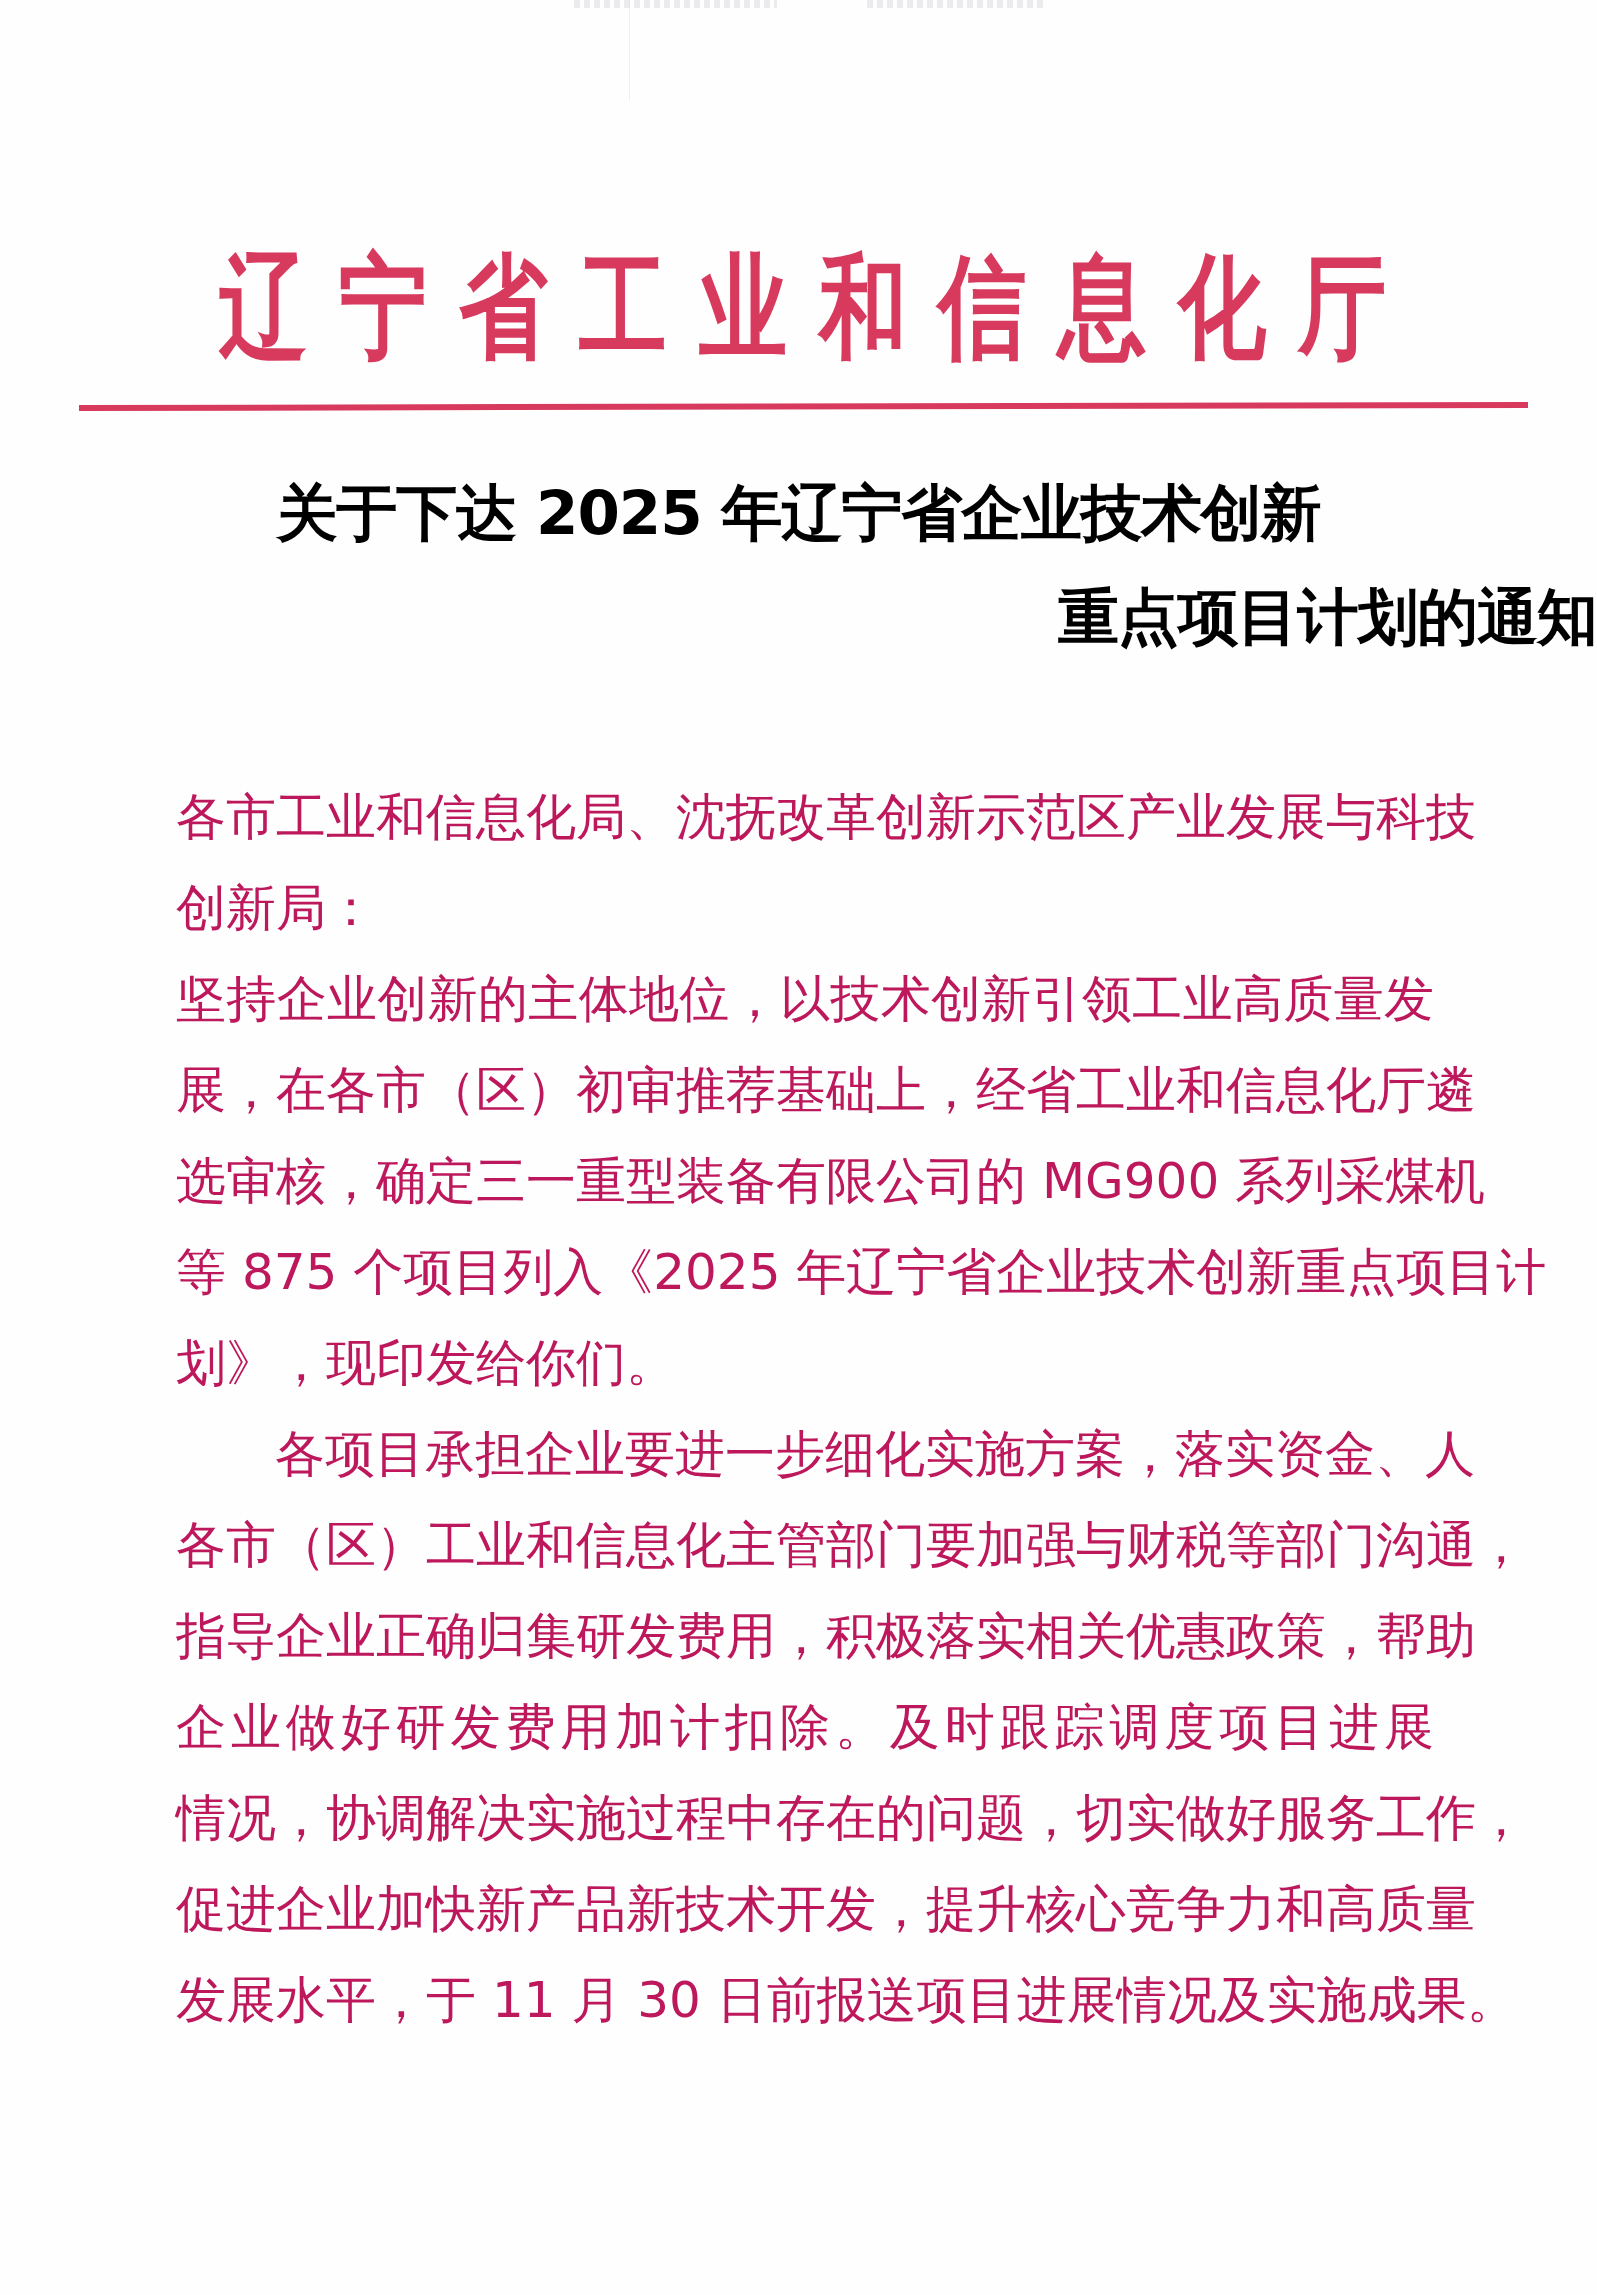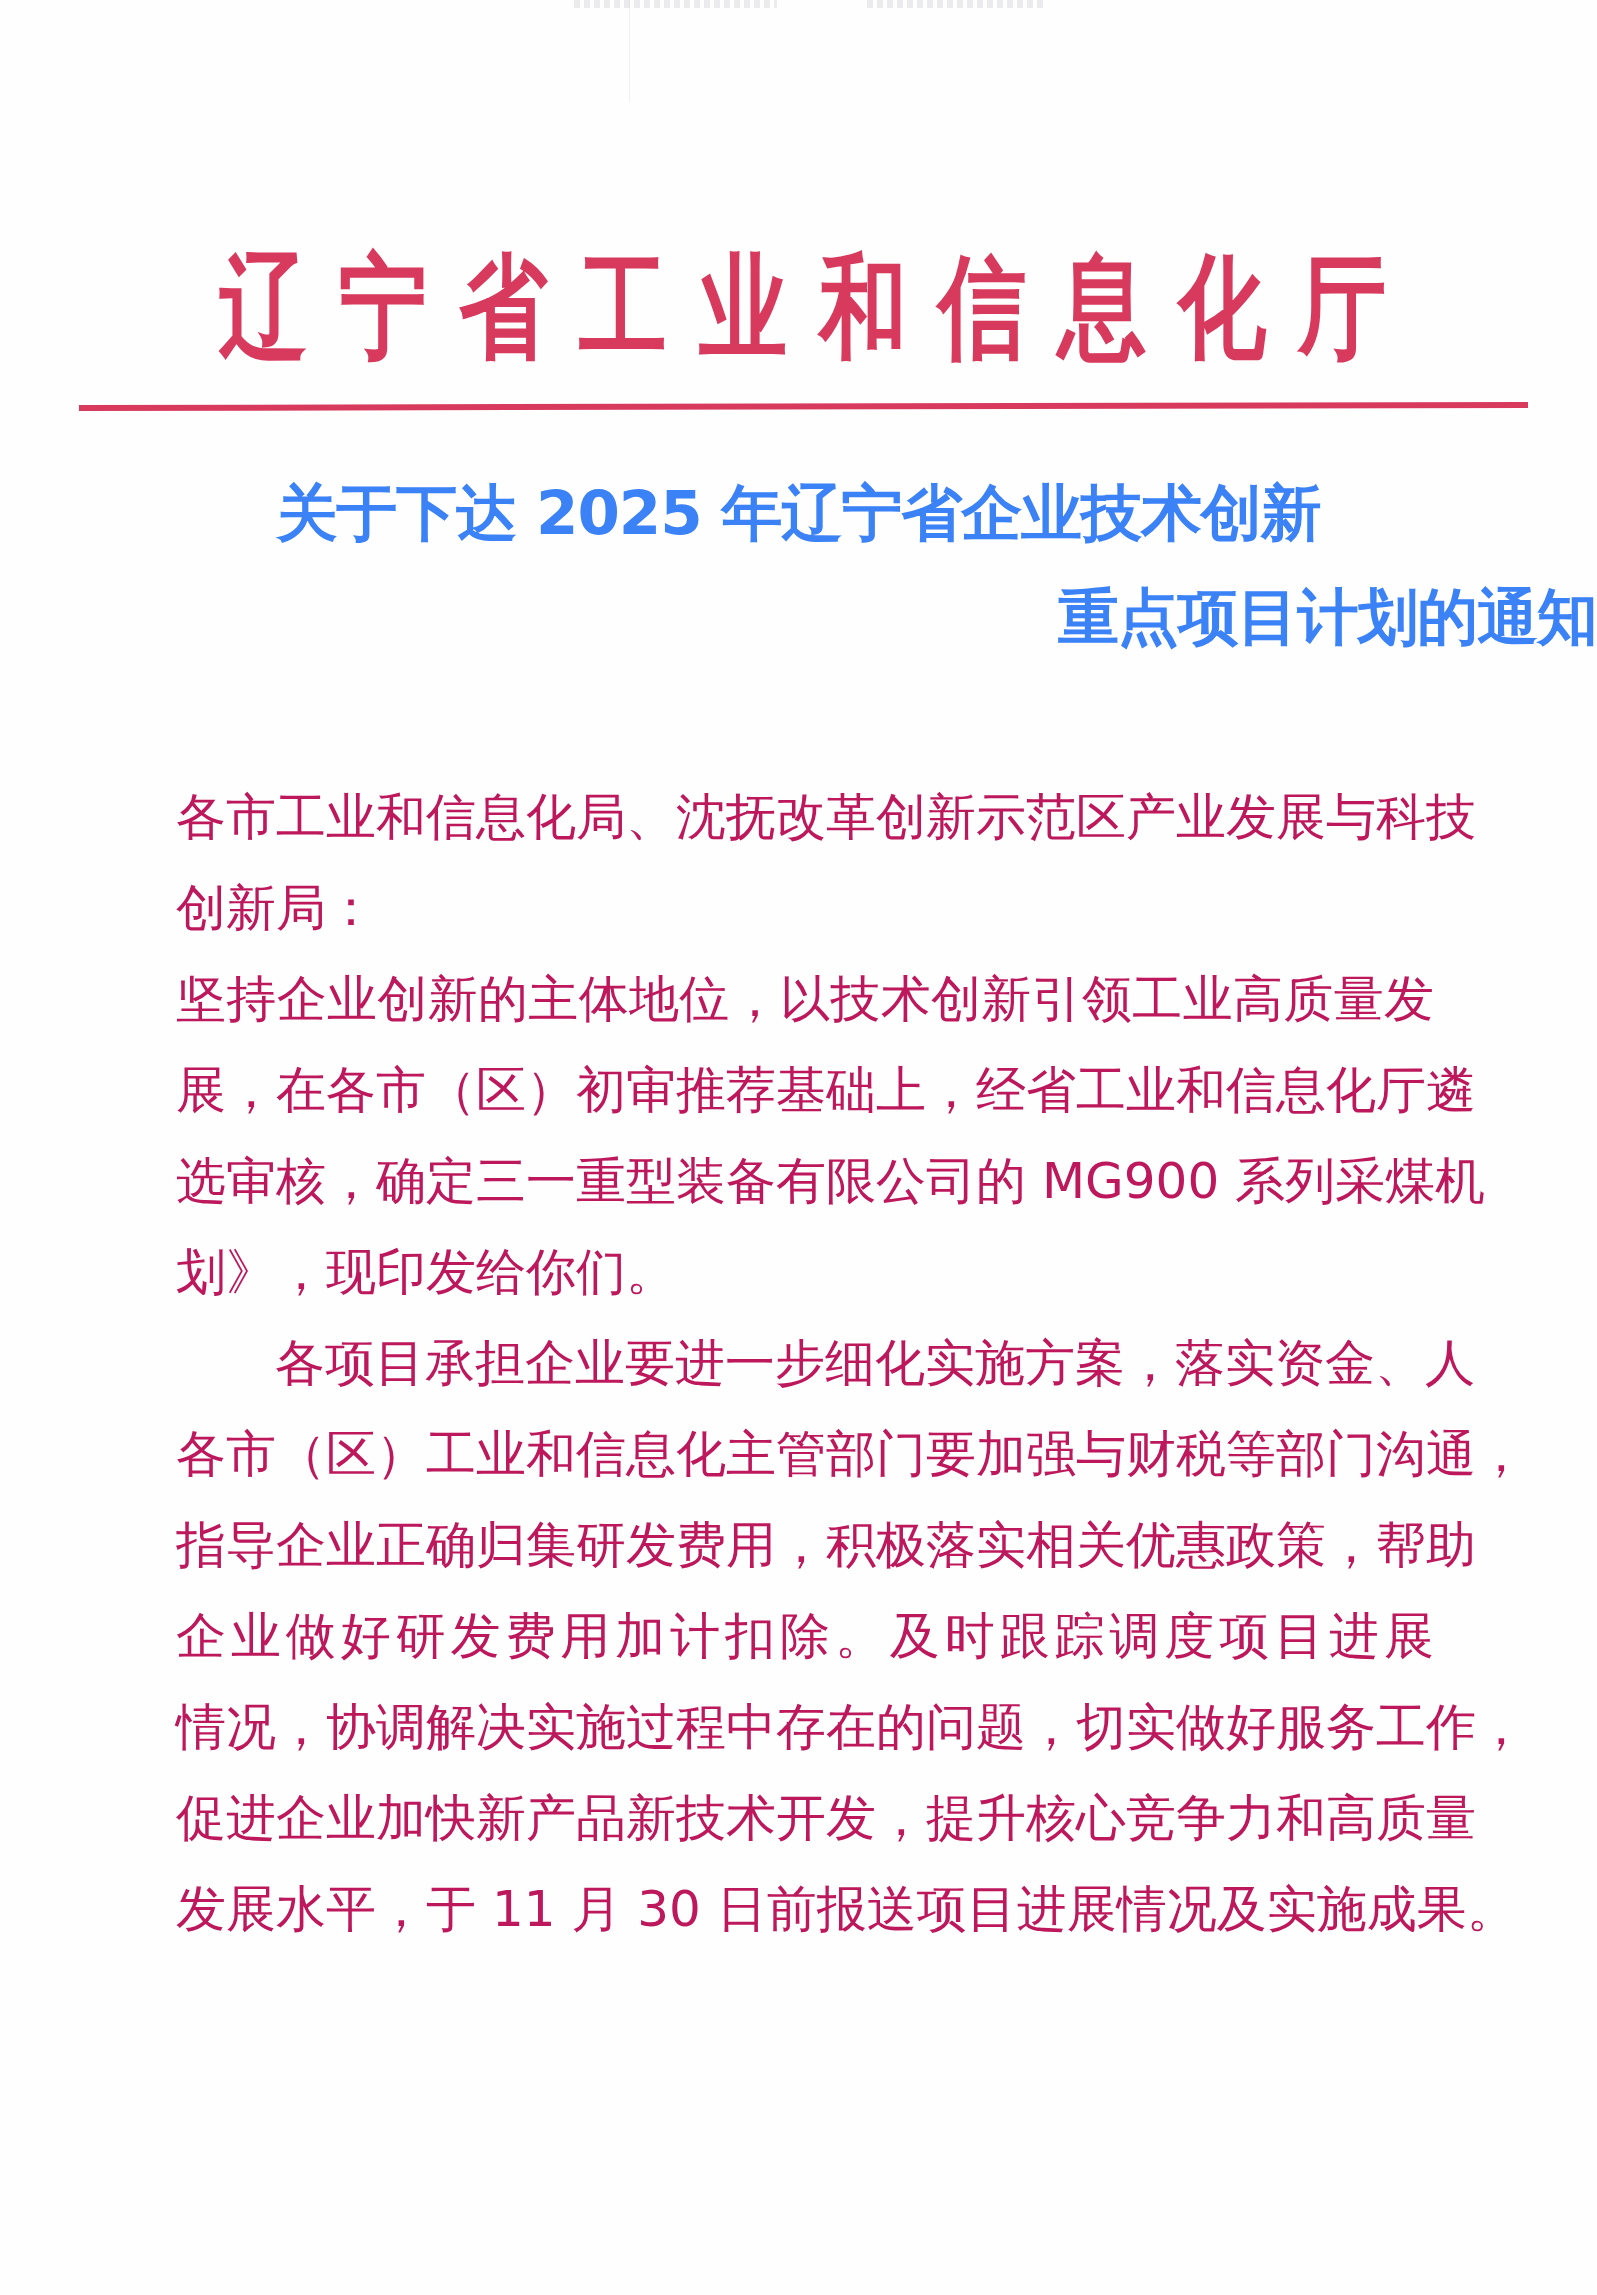--- a/index.html
+++ b/index.html
@@ -26,21 +26,21 @@
   }
 
   .red-rule {
     position: absolute; left: 79px; top: 405px; width: 1449px; height: 6.2px;
     background: var(--red); transform: rotate(-0.12deg); transform-origin: left center;
   }
 
   .title {
     position: absolute; left: 0; width: 1597px; text-align: center;
     font-family: "DejaVu Sans", "Liberation Sans", sans-serif; font-weight: bold;
-    color: #3b82f6; font-size: 61px; line-height: 73px; letter-spacing: -1.1px;
+    color: #000000; font-size: 61px; line-height: 73px; letter-spacing: -1.1px;
   }
   .title.l1 { top: 476px; }
   .title.l2 { top: 580px; text-align: right; }
 
   .body {
     position: absolute; left: 176px; top: 772px; width: 1258px;
     font-family: "DejaVu Sans", "Liberation Sans", sans-serif;
     color: #be185d; font-size: 50px; line-height: 91px;
   }
   .line { display: block; height: 91px; white-space: nowrap; overflow: visible; text-align: justify; text-align-last: justify; }
@@ -78,20 +78,21 @@
   <div class="body">
     <div>
       <span class="line">各市工业和信息化局、沈抚改革创新示范区产业发展与科技</span>
       <span class="line last">创新局：</span>
     </div>
 
     <div>
       <span class="line">坚持企业创新的主体地位，以技术创新引领工业高质量发</span>
       <span class="line">展，在各市（区）初审推荐基础上，经省工业和信息化厅遴</span>
       <span class="line">选审核，确定三一重型装备有限公司的 MG900 系列采煤机</span>
+      <span class="line">等 875 个项目列入《2025 年辽宁省企业技术创新重点项目计</span>
       <span class="line last">划》，现印发给你们。</span>
     </div>
 
     <div>
       <span class="line indent">各项目承担企业要进一步细化实施方案，落实资金、人</span>
       <span class="line">各市（区）工业和信息化主管部门要加强与财税等部门沟通，</span>
       <span class="line">指导企业正确归集研发费用，积极落实相关优惠政策，帮助</span>
       <span class="line">企业做好研发费用加计扣除。及时跟踪调度项目进展</span>
       <span class="line">情况，协调解决实施过程中存在的问题，切实做好服务工作，</span>
       <span class="line">促进企业加快新产品新技术开发，提升核心竞争力和高质量</span>

